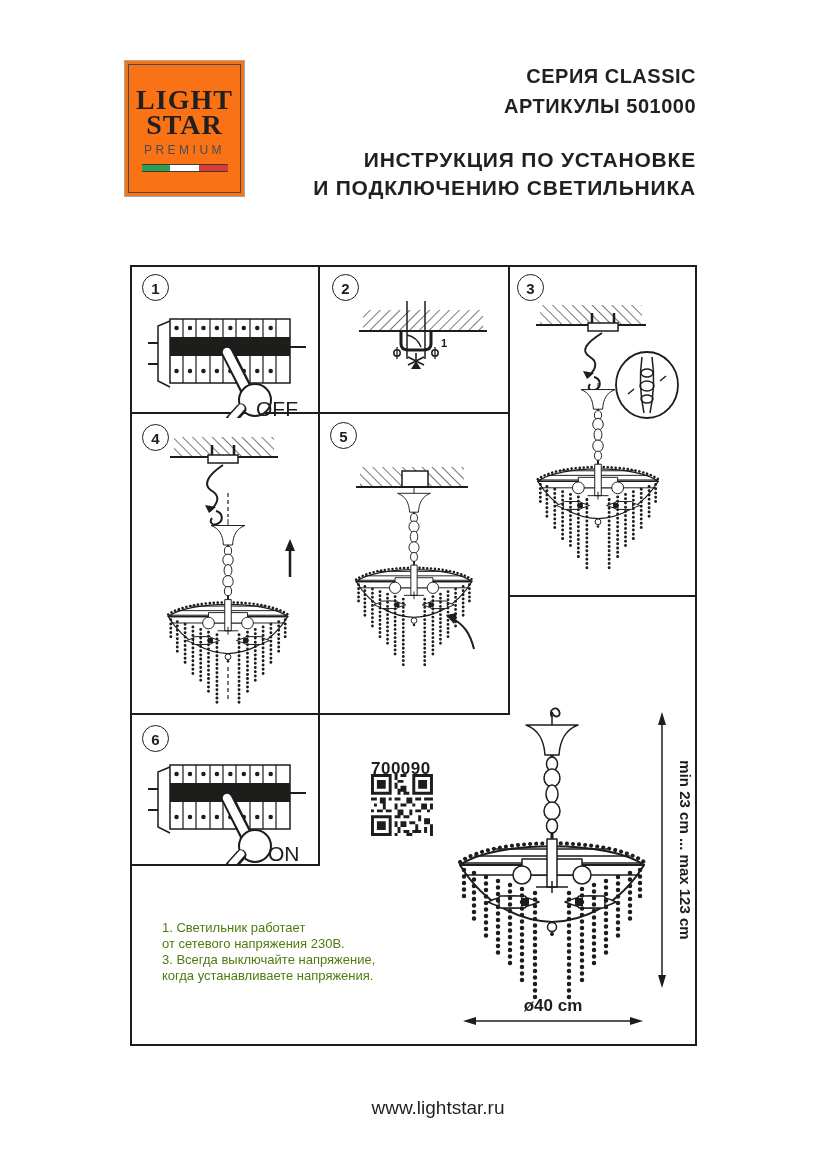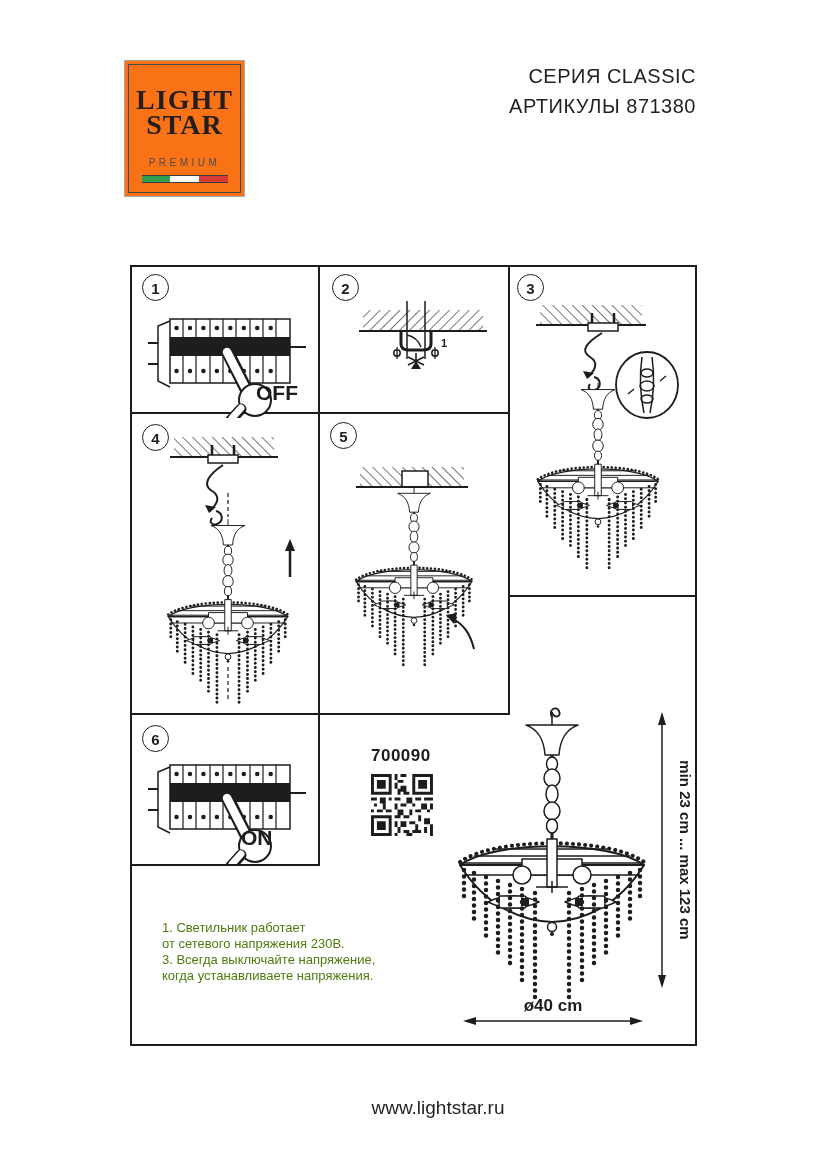--- a/index.html
+++ b/index.html
@@ -5,35 +5,35 @@
   html,body{margin:0;padding:0;background:#fff;}
   .page{position:relative;width:826px;height:1169px;background:#fff;overflow:hidden;
         font-family:"Liberation Sans",sans-serif;color:#1d1d1b;}
   .abs{position:absolute;}
   
   .logo-box{position:absolute;left:124px;top:60px;width:119px;height:135px;
             border:1px solid #a9a9a9;background:#f97316;}
   .logo-inner{position:absolute;left:3px;top:3px;right:3px;bottom:3px;border:1px solid #4a4a4a;
               display:flex;flex-direction:column;align-items:center;justify-content:flex-start;padding-top:22px;box-sizing:border-box;}
   .logo-word{font-family:"Liberation Serif",serif;font-weight:bold;font-size:28px;line-height:25px;letter-spacing:1px;color:#231f20;}
-  .logo-premium{font-size:10px;letter-spacing:3.5px;color:#4d4d4d;margin-top:20px;}
+  .logo-premium{font-size:12px;letter-spacing:3.5px;color:#4d4d4d;margin-top:6px;}
   .flag{display:flex;width:86px;height:8px;margin-top:7px;border-top:1px solid #3c3c3c;border-bottom:1px solid #3c3c3c;box-sizing:border-box;}
   .flag>div{flex:1;}
   
-  .hdr-series{position:absolute;top:61px;right:130px;text-align:right;font-weight:normal;
+  .hdr-series{position:absolute;top:61px;right:130px;text-align:right;font-weight:bold;
               font-size:20px;line-height:30px;letter-spacing:0.5px;color:#231f20;}
   .hdr-title{position:absolute;top:146px;right:130px;text-align:right;font-weight:bold;
              font-size:21px;line-height:28px;letter-spacing:0.8px;color:#231f20;}
   
   .board{position:absolute;left:130px;top:265px;width:563px;height:777px;border:2px solid #1d1d1b;background:#fff;}
   .vline,.hline{position:absolute;background:#1d1d1b;}
   .step-circle{position:absolute;width:27px;height:27px;border:1.6px solid #1d1d1b;border-radius:50%;
                text-align:center;line-height:27px;font-weight:bold;font-size:15px;box-sizing:border-box;background:#fff;}
-  .switch-label{position:absolute;font-weight:bold;font-size:21px;color:#1d1d1b;}
-  .article-no{position:absolute;left:239px;top:479px;font-weight:bold;font-size:17px;letter-spacing:0.5px;}
+  .switch-label{position:absolute;font-weight:normal;font-size:21px;color:#1d1d1b;margin-top:16px;}
+  .article-no{position:absolute;left:239px;top:492px;font-weight:bold;font-size:17px;letter-spacing:0.5px;}
   .notes{position:absolute;left:30px;top:653px;font-size:13px;line-height:16px;color:#4d7c0f;}
   
   .footer{position:absolute;left:0;top:1097px;width:100%;text-align:center;font-weight:normal;font-size:19px;color:#231f20;padding-left:25px;}
   svg{display:block;}
   svg text{font-family:"Liberation Sans",sans-serif;}
 </style>
 </head>
 <body>
 
 <div class="page">
@@ -110,21 +110,25 @@
       <div class="flag">
         <div style="background:#2f9e50"></div>
         <div style="background:#ffffff"></div>
         <div style="background:#d93a35"></div>
       </div>
     </div>
   </div>
 
   <div class="hdr-series">
     <div>СЕРИЯ CLASSIC</div>
-    <div>АРТИКУЛЫ 871380</div>
+    <div>АРТИКУЛЫ 501000</div>
+  </div>
+  <div class="hdr-title">
+    <div>ИНСТРУКЦИЯ ПО УСТАНОВКЕ</div>
+    <div>И ПОДКЛЮЧЕНИЮ СВЕТИЛЬНИКА</div>
   </div>
 
   <div class="board">
 
     <div class="vline" style="left:186px;top:0;width:2px;height:597px"></div>
     <div class="vline" style="left:376px;top:0;width:2px;height:446px"></div>
     <div class="hline" style="left:0;top:145px;width:378px;height:2px"></div>
     <div class="hline" style="left:376px;top:328px;width:187px;height:2px"></div>
     <div class="hline" style="left:0;top:446px;width:378px;height:2px"></div>
     <div class="hline" style="left:0;top:597px;width:188px;height:2px"></div>
@@ -194,21 +198,21 @@
       <line x1="4" y1="30" x2="116" y2="30" stroke="#1d1d1b" stroke-width="2"></line>
       <use href="#ch" transform="translate(62,30) scale(0.63)"></use>
       <path d="M122 192 C118 176 112 168 100 161" fill="none" stroke="#1d1d1b" stroke-width="2"></path>
       <polygon points="94,158 105,156 102,167" fill="#1d1d1b"></polygon>
     </svg>
 
     <svg class="abs" style="left:6px;top:472px" width="170" height="125" viewBox="0 0 170 125">
       <use href="#br" transform="translate(10,16)"></use>
       <use href="#hand" transform="translate(88,56)"></use>
     </svg>
-    <div class="switch-label" style="left:109px;top:559px">ON</div>
+    <div class="switch-label" style="left:136px;top:559px">ON</div>
 
     <div class="article-no">700090</div>
     <svg class="abs" style="left:239px;top:507px" width="62" height="62" viewBox="0 0 62 62">
       <rect width="62" height="62" fill="#fff"></rect>
       <g transform="scale(2.95)" fill="#1d1d1b">
         <path fill-rule="evenodd" d="M0 0h7v7H0z M1 1v5h5V1z M2 2h3v3H2z M14 0h7v7h-7z M15 1v5h5V1z M16 2h3v3h-3z M0 14h7v7H0z M1 15v5h5v-5z M2 16h3v3H2z"></path>
         <path d="M8 0h1v2H8z M10 0h2v1h-2z M9 2h2v1H9z M8 3h1v2H8z M10 4h2v2h-2z M9 5h1v2H9z M11 6h2v1h-2z M0 8h2v1H0z M3 8h2v2H3z M6 8h1v1H6z M8 8h2v1H8z M12 8h2v2h-2z M15 8h2v1h-2z M18 8h3v1h-3z M1 10h1v1H1z M4 10h1v2H4z M8 10h1v2H8z M10 10h2v1h-2z M14 10h1v1h-1z M17 10h2v2h-2z M20 10h1v2h-1z M0 12h1v1H0z M2 12h2v1H2z M5 12h2v1H5z M9 12h2v2H9z M13 12h1v2h-1z M15 12h2v1h-2z M19 12h1v1h-1z M8 14h2v1H8z M11 14h2v1h-2z M16 14h1v2h-1z M18 15h2v2h-2z M8 16h1v2H8z M10 16h2v2h-2z M13 16h2v1h-2z M15 17h1v2h-1z M9 18h1v2H9z M11 19h2v1h-2z M14 19h3v1h-3z M18 18h1v2h-1z M20 17h1v4h-1z M8 20h1v1H8z M12 20h2v1h-2z"></path>
       </g>
     </svg>
 

